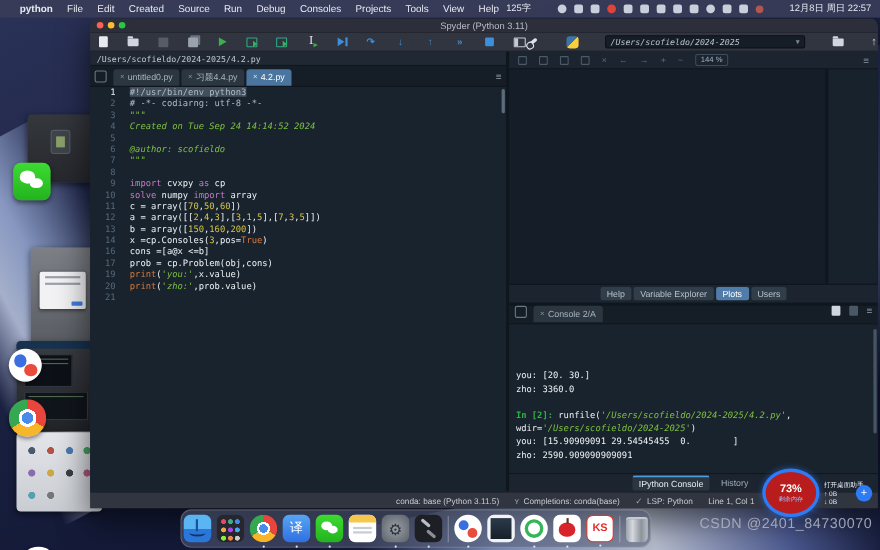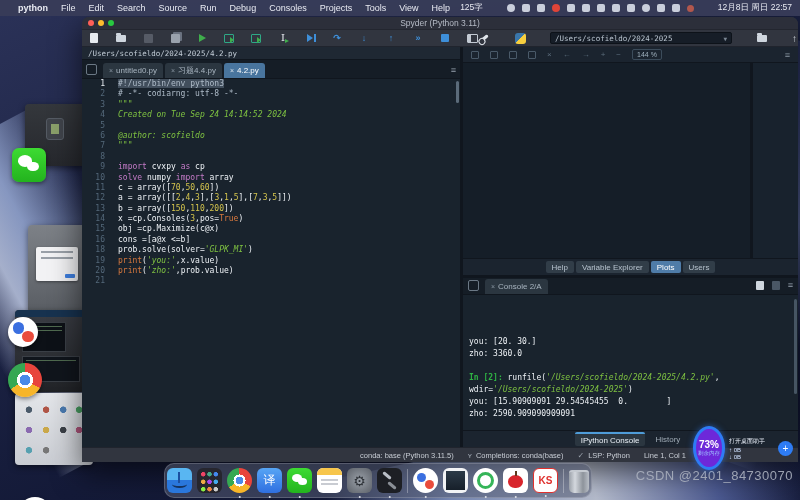--- a/index.html
+++ b/index.html
@@ -109,21 +109,21 @@
     border-left:4px solid #3fae4c; border-top:3px solid transparent; border-bottom:3px solid transparent; }
   .i-isel { color:#e7ebf0; font-family:"DejaVu Serif",serif; font-size:10px; position:relative; }
   .i-isel::after { content:""; position:absolute; right:-4px; bottom:0; border-left:4px solid #3fae4c;
     border-top:2.5px solid transparent; border-bottom:2.5px solid transparent; }
   .tri-blue { width:0; height:0; border-left:6px solid #3e8fd9; border-top:4px solid transparent; border-bottom:4px solid transparent; position:relative;}
   .tri-blue::after{ content:""; position:absolute; left:1px; top:-4px; width:2px; height:8px; background:#3e8fd9; }
   .blue { color:#3e8fd9; font-weight:bold; }
   .i-stop { width:8px; height:8px; background:#3e8fd9; border-radius:1px; }
   .i-panes { width:11px; height:9px; border:1px solid #c3cad3; border-radius:1px; position:relative; }
   .i-panes::before { content:""; position:absolute; left:0; top:0; bottom:0; width:3px; background:#c3cad3; }
-  .tb-right { margin-left:auto; display:flex; align-items:flex-end; gap:24px; }
+  .tb-right { margin-left:auto; display:flex; align-items:flex-end; gap:24px;font-style:italic; }
   .i-wrench { width:10px; height:3px; background:#dfe4ea; border-radius:2px; transform:rotate(-40deg); position:relative;}
   .i-wrench::before{ content:""; position:absolute; left:-2px; top:-1px; width:5px; height:5px; border:1.5px solid #dfe4ea; border-radius:50%; background:#31353f;}
   .i-python { width:11px; height:11px; border-radius:3px; background:linear-gradient(135deg,#3a76aa 50%,#f7cf3f 50%); }
   .path-box { width:182px; height:12px; background:#161d27; border:1px solid #0d1219; border-radius:2px;
     color:#b9c4cf; font-size:7.5px; font-family:"DejaVu Sans Mono",monospace; display:flex; align-items:center;
     padding:0 4px; }
   .path-box .caret { margin-left:auto; color:#7b8794; font-size:6px; }
   .i-up { color:#d6dbe2; font-size:10px; font-weight:bold; }
 
   .wbody { flex:1; display:flex; min-height:0; background:#171f29; }
@@ -163,21 +163,21 @@
   .pgray { width:8px; height:8px; border:1px solid #4a5a69; border-radius:1px; }
   .parea { flex:1; display:flex; background:#10161e; gap:3px; }
   .pmain { flex:1; background:#151e28; }
   .pstrip { width:45px; background:#18222d; }
   .ptabs { height:17px; background:#1b242f; display:flex; align-items:center; justify-content:center; gap:2px;
     border-top:1px solid #10161e; }
   .btab { font-size:8px; color:#b6c2cd; background:#313d48; padding:1.5px 6px; border-radius:2px; }
   .btab.active { background:#4f7ca8; color:#fff; }
 
   .console-pane { flex:1; display:flex; flex-direction:column; min-height:0; }
-  .ctabrow { height:17px; background:#151d26; display:flex; align-items:center; gap:2px; padding:0 5px;
+  .ctabrow { height:17px; background:#151d26; display:flex; align-items:flex-start; gap:2px; padding:0 5px;
     border-bottom:1px solid #10161e; }
   .cicons { margin-left:auto; display:flex; gap:8px; align-items:center; margin-bottom:2px; }
   .ci { width:8px; height:9px; background:#cfd6de; border-radius:1px; }
   .ci.dim { background:#4a5765; }
   .ci.menu { background:none; color:#97a3af; font-size:9px; width:auto; height:auto; line-height:1; }
   .console-body { flex:1; background:#19232d; font-family:"DejaVu Sans Mono",monospace; font-size:8px;
     line-height:12px; padding:5px 2px 0 6px; position:relative; white-space:pre; overflow:hidden; }
   .conscroll { position:absolute; right:1px; top:4px; width:3px; height:95px; background:#46556364; border-radius:2px; background:#465563; }
   .prompt { color:#2fb344; font-weight:bold; }
   .cstr { color:#7ec141; font-style:italic; }
@@ -235,21 +235,21 @@
   .d-redapple::after { content:""; position:absolute; left:12px; top:3px; width:2px; height:5px;
     background:#5e3a1e; }
   .d-ks { background:#fff; color:#e0312e; font-weight:bold; font-size:10px; display:flex; align-items:center;
     justify-content:center; border:1px solid #e0312e; }
   .d-trash { background:linear-gradient(90deg,#9aa0a8,#d4d8de 30%,#8d939b 70%,#b9bec6); width:20px; height:23px;
     margin-top:1px; border-radius:3px 3px 5px 5px; border-top:2px solid #c5cad1; }
 
   
   .memwidget { position:absolute; right:1px; top:423px; width:106px; height:50px; z-index:50;
     display:flex; align-items:center; }
-  .memring { width:32px; height:44px; border-radius:50%; background:#6d28d9; border:3px solid #2e7cf5;
+  .memring { width:52px; height:44px; border-radius:50%; background:#b91c1c; border:3px solid #2e7cf5;
     display:flex; flex-direction:column; align-items:center; justify-content:center; color:#fff;
     box-shadow:0 0 6px rgba(46,124,245,.6); flex:0 0 auto; }
   .memring .pct { font-size:10px; font-weight:bold; }
   .memring .lbl { font-size:5.5px; color:#9fc0ff; }
   .memside { margin-left:4px; display:flex; flex-direction:column; gap:1px; }
   .memtitle { font-size:6px; color:#e8eef8; white-space:nowrap; }
   .memrow { font-size:6px; color:#cfe0ff; display:flex; align-items:center; gap:2px; }
   .memplus { position:absolute; right:6px; top:18px; width:15px; height:15px; background:#2e7cf5;
     color:#fff; border-radius:50%; font-size:10px; display:flex; align-items:center; justify-content:center; }
 
@@ -265,21 +265,21 @@
     <div class="streak s2"></div>
     <div class="streak s3"></div>
   </div>
 
   <div class="menubar">
     <span class="apple"></span>
     <div class="menu-items" id="menu-items">
       <span class="app">python</span>
     <span>File</span>
         <span>Edit</span>
-        <span>Search</span>
+        <span>Created</span>
         <span>Source</span>
         <span>Run</span>
         <span>Debug</span>
         <span>Consoles</span>
         <span>Projects</span>
         <span>Tools</span>
         <span>View</span>
         <span>Help</span>
       </div>
     <div class="menu-right">
@@ -428,25 +428,24 @@
             <div class="cline"><span class="gut">3</span><span class="ctext"><span class="seg-wrap"><span class="doc">"""</span></span></span></div>
             <div class="cline"><span class="gut">4</span><span class="ctext"><span class="seg-wrap"><span class="doc">Created on Tue Sep 24 14:14:52 2024</span></span></span></div>
             <div class="cline"><span class="gut">5</span><span class="ctext"><span class="seg-wrap"></span></span></div>
             <div class="cline"><span class="gut">6</span><span class="ctext"><span class="seg-wrap"><span class="doc">@author: scofieldo</span></span></span></div>
             <div class="cline"><span class="gut">7</span><span class="ctext"><span class="seg-wrap"><span class="doc">"""</span></span></span></div>
             <div class="cline"><span class="gut">8</span><span class="ctext"><span class="seg-wrap"></span></span></div>
             <div class="cline"><span class="gut">9</span><span class="ctext"><span class="seg-wrap"><span class="kw">import</span><span class="pln"> cvxpy </span><span class="kw">as</span><span class="pln"> cp</span></span></span></div>
             <div class="cline"><span class="gut">10</span><span class="ctext"><span class="seg-wrap"><span class="kw">solve</span><span class="pln"> numpy </span><span class="kw">import</span><span class="pln"> array</span></span></span></div>
             <div class="cline"><span class="gut">11</span><span class="ctext"><span class="seg-wrap"><span class="pln">c = array([</span><span class="num">70</span><span class="pln">,</span><span class="num">50</span><span class="pln">,</span><span class="num">60</span><span class="pln">])</span></span></span></div>
             <div class="cline"><span class="gut">12</span><span class="ctext"><span class="seg-wrap"><span class="pln">a = array([[</span><span class="num">2</span><span class="pln">,</span><span class="num">4</span><span class="pln">,</span><span class="num">3</span><span class="pln">],[</span><span class="num">3</span><span class="pln">,</span><span class="num">1</span><span class="pln">,</span><span class="num">5</span><span class="pln">],[</span><span class="num">7</span><span class="pln">,</span><span class="num">3</span><span class="pln">,</span><span class="num">5</span><span class="pln">]])</span></span></span></div>
-            <div class="cline"><span class="gut">13</span><span class="ctext"><span class="seg-wrap"><span class="pln">b = array([</span><span class="num">150</span><span class="pln">,</span><span class="num">110</span><span class="pln">,</span><span class="num">200</span><span class="pln">])</span></span></span></div>
+            <div class="cline"><span class="gut">13</span><span class="ctext"><span class="seg-wrap"><span class="pln">b = array([</span><span class="num">150</span><span class="pln">,</span><span class="num">160</span><span class="pln">,</span><span class="num">200</span><span class="pln">])</span></span></span></div>
             <div class="cline"><span class="gut">14</span><span class="ctext"><span class="seg-wrap"><span class="pln">x =cp.Consoles(</span><span class="num">3</span><span class="pln">,pos=</span><span class="bi">True</span><span class="pln">)</span></span></span></div>
-            <div class="cline"><span class="gut">15</span><span class="ctext"><span class="seg-wrap"><span class="pln">obj =cp.Maximize(c@x)</span></span></span></div>
             <div class="cline"><span class="gut">16</span><span class="ctext"><span class="seg-wrap"><span class="pln">cons =[a@x &lt;=b]</span></span></span></div>
-            <div class="cline"><span class="gut">18</span><span class="ctext"><span class="seg-wrap"><span class="pln">prob.solve(solver=</span><span class="str">'GLPK_MI'</span><span class="pln">)</span></span></span></div>
+            <div class="cline"><span class="gut">17</span><span class="ctext"><span class="seg-wrap"><span class="pln">prob = cp.Problem(obj,cons)</span></span></span></div>
             <div class="cline"><span class="gut">19</span><span class="ctext"><span class="seg-wrap"><span class="bi">print</span><span class="pln">(</span><span class="str">'you:'</span><span class="pln">,x.value)</span></span></span></div>
             <div class="cline"><span class="gut">20</span><span class="ctext"><span class="seg-wrap"><span class="bi">print</span><span class="pln">(</span><span class="str">'zho:'</span><span class="pln">,prob.value)</span></span></span></div>
             <div class="cline"><span class="gut">21</span><span class="ctext"><span class="seg-wrap"></span></span></div>
           </div>
       </div>
 
       <div class="rightcol">
         <div class="plots-pane">
           <div class="ptoolbar">
             <span class="pgray"></span>

